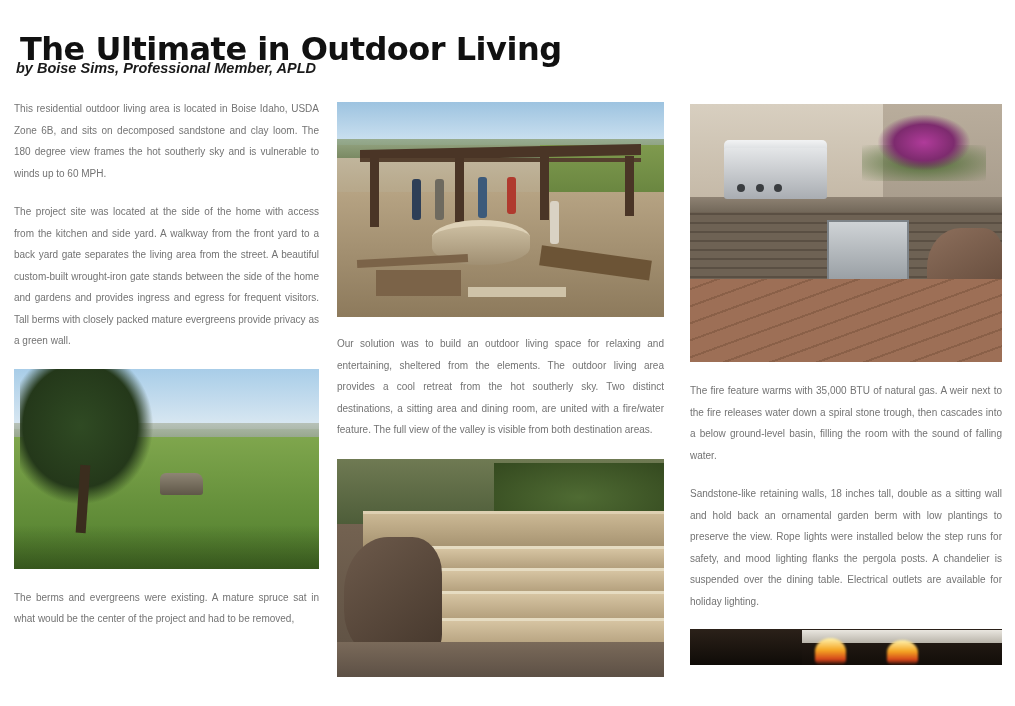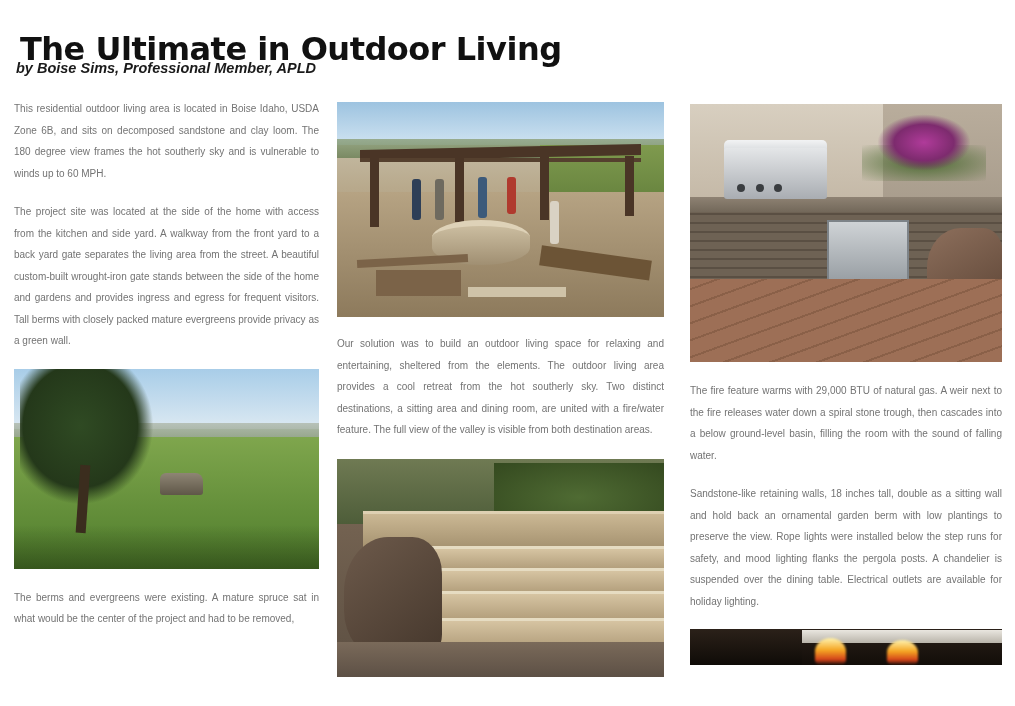--- a/index.html
+++ b/index.html
@@ -198,21 +198,21 @@
       <div class="bbq-lid"></div>
       <div class="bbq"></div>
       <div class="knob" style="left:15%;"></div>
       <div class="knob" style="left:21%;"></div>
       <div class="knob" style="left:27%;"></div>
       <div class="door"></div>
       <div class="boulder2"></div>
       <div class="floor"></div>
     </div>
 
-    <p class="body">The fire feature warms with 29,000 BTU of natural gas.  A weir next to the fire releases water down a spiral stone trough, then cascades into a below ground-level basin, filling the room with the sound of falling water.</p>
+    <p class="body">The fire feature warms with 35,000 BTU of natural gas.  A weir next to the fire releases water down a spiral stone trough, then cascades into a below ground-level basin, filling the room with the sound of falling water.</p>
     <p class="body">Sandstone-like retaining walls, 18 inches tall, double as a sitting wall and hold back an ornamental garden berm with low plantings to preserve the view.  Rope lights were installed below the step runs for safety, and mood lighting flanks the pergola posts.  A chandelier is suspended over the dining table.  Electrical outlets are available for holiday lighting.</p>
 
     <div class="photo ph-fire" style="width:312px;height:36px;margin:16px 0 0 0;">
       <div class="dark"></div>
       <div class="counter2"></div>
       <div class="flame" style="left:40%;"></div>
 
       <div class="flame" style="left:63%;height:70%;"></div>
 
     </div>

